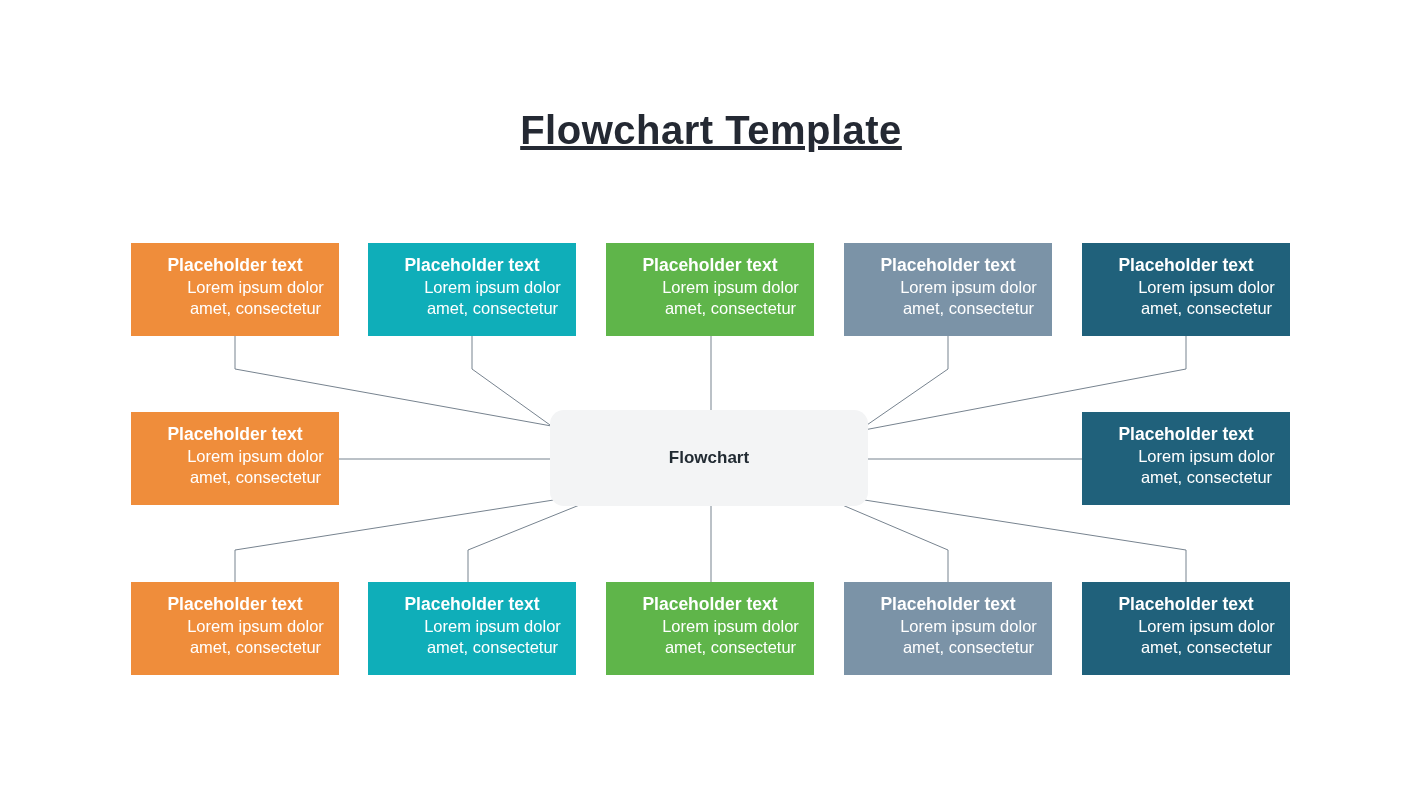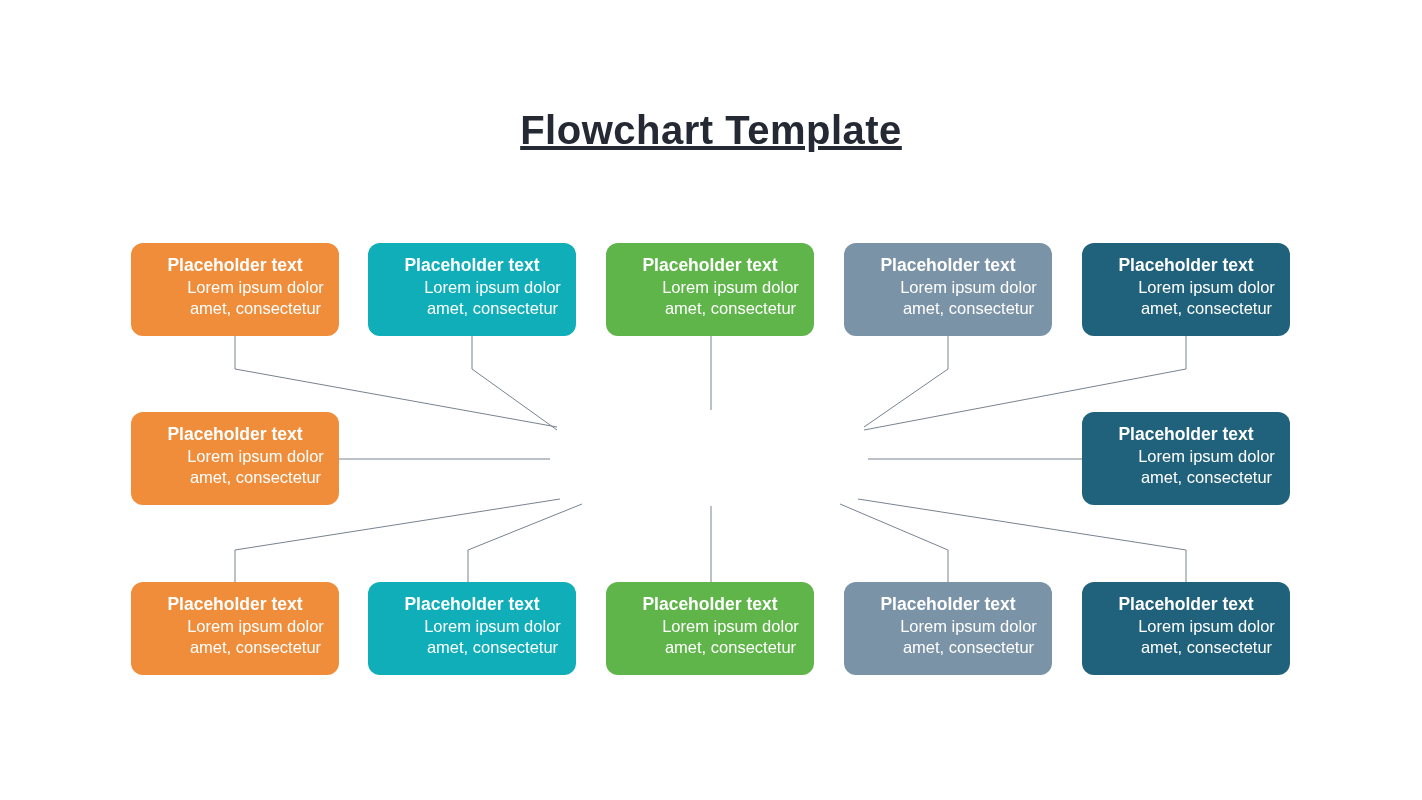--- a/index.html
+++ b/index.html
@@ -32,21 +32,21 @@
     position: absolute;
     left: 0;
     top: 0;
     width: 1422px;
     height: 800px;
   }
   .node {
     position: absolute;
     width: 208px;
     height: 93px;
-    border-radius: 12px;
+    border-radius: 0;
     box-sizing: border-box;
     padding-top: 11px;
     text-align: center;
     color: #ffffff;
   }
   .node-title {
     font-size: 17.5px;
     font-weight: 700;
     line-height: 23px;
   }
@@ -131,20 +131,23 @@
     <div class="node-line">Lorem ipsum dolor</div>
     <div class="node-line">amet, consectetur</div>
   </div>
 
   <div class="node r2 c1" style="background-color: rgb(239, 141, 59);">
     <div class="node-title">Placeholder text</div>
     <div class="node-line">Lorem ipsum dolor</div>
     <div class="node-line">amet, consectetur</div>
   </div>
 
+  <div class="center-box" style="background-color: rgb(243, 244, 245);">
+    <span>Flowchart</span>
+  </div>
 
   <div class="node r2 c5" style="background-color: rgb(32, 97, 123);">
     <div class="node-title">Placeholder text</div>
     <div class="node-line">Lorem ipsum dolor</div>
     <div class="node-line">amet, consectetur</div>
   </div>
 
   <div class="node r3 c1" style="background-color: rgb(239, 141, 59);">
     <div class="node-title">Placeholder text</div>
     <div class="node-line">Lorem ipsum dolor</div>

